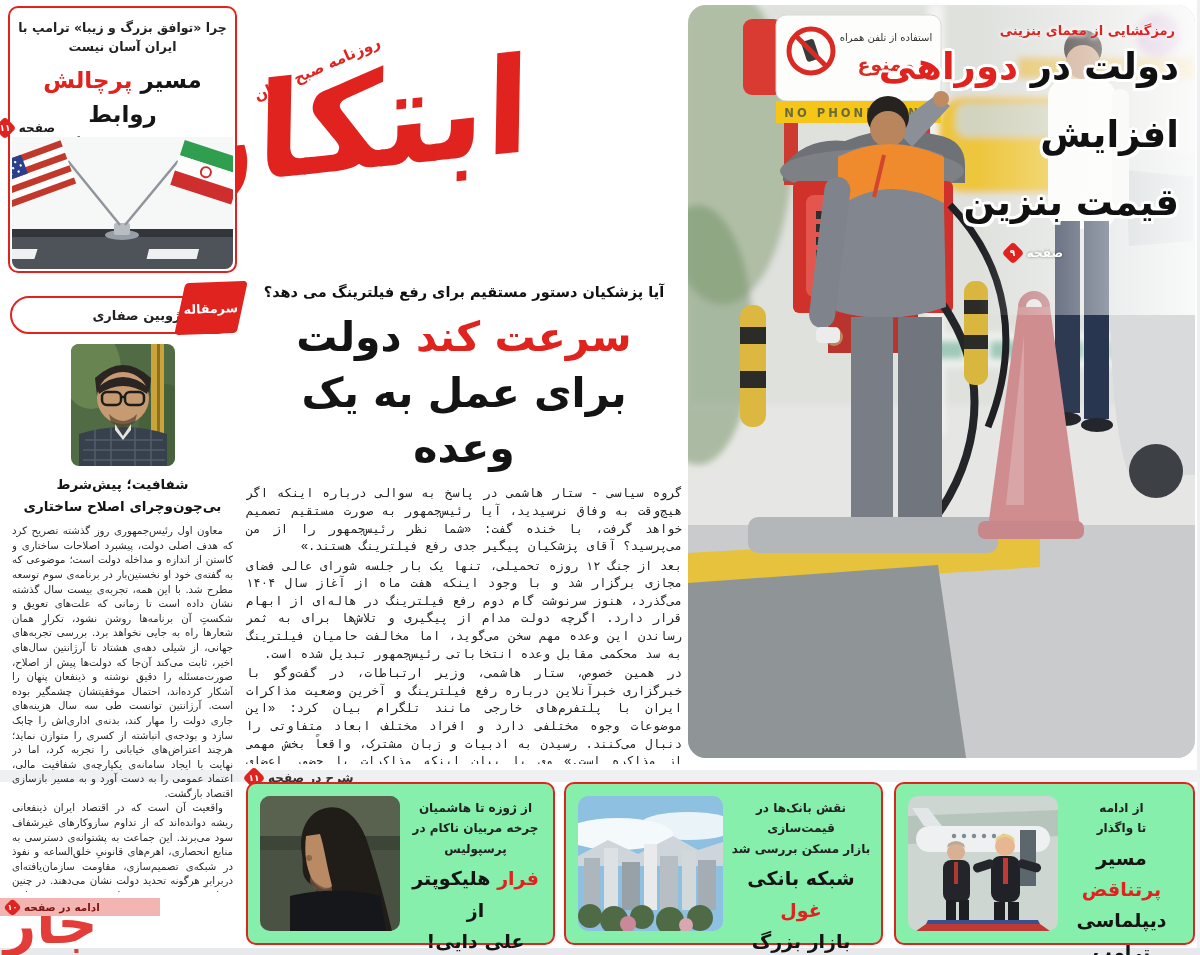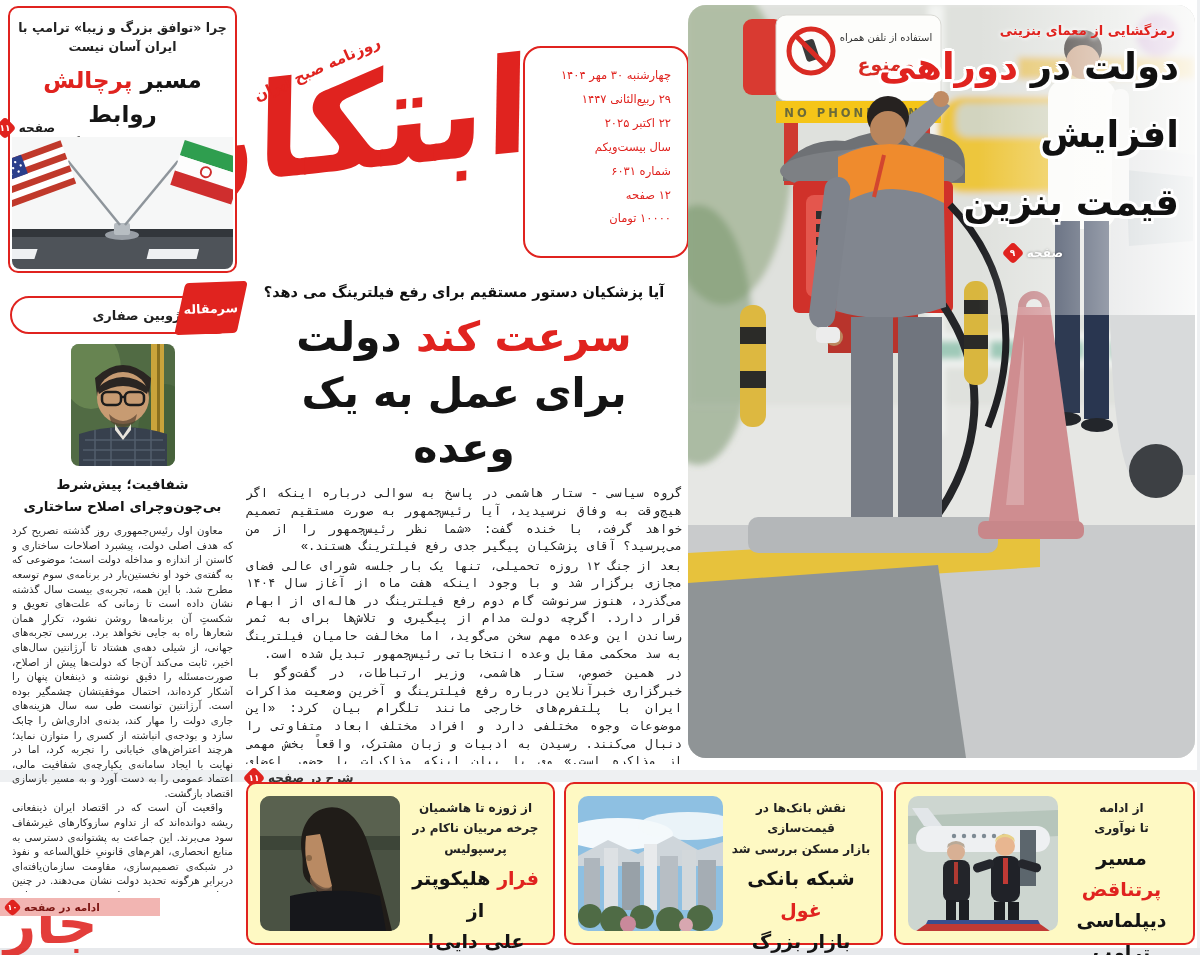--- a/index.html
+++ b/index.html
@@ -57,21 +57,21 @@
   .avatar{display:block;margin:10px auto 0;border-radius:8px;}
   .edit-title{margin:8px 6px 0;font-size:13.5px;font-weight:bold;color:#151515;text-align:center;line-height:1.6;}
   .edit-body{margin:7px 4px 0;height:368px;overflow:hidden;font-size:10.2px;line-height:14.6px;color:#2a2a2a;text-align:justify;}
   .edit-body p{margin:0;text-indent:10px;}
   .more{position:absolute;left:0;top:898px;width:160px;height:18px;background:#f2b5b2;display:flex;align-items:center;justify-content:flex-end;gap:5px;padding-left:6px;box-sizing:border-box;z-index:4;}
   .more .lbl{font-size:10.5px;font-weight:bold;color:#7c1512;}
   .wm{position:absolute;left:0;top:905px;width:150px;height:50px;overflow:hidden;z-index:2;}
   .wm span{position:absolute;left:4px;top:-14px;font-size:56px;font-weight:bold;color:#e0231f;opacity:.88;letter-spacing:6px;}
 
   
-  .bbox{position:absolute;top:782px;height:163px;background:#fef9c3;border:2px solid #e0231f;border-radius:10px;box-sizing:border-box;}
+  .bbox{position:absolute;top:782px;height:163px;background:#86efac;border:2px solid #e0231f;border-radius:10px;box-sizing:border-box;}
   .bphoto{position:absolute;right:auto;left:12px;top:12px;border-radius:10px;overflow:hidden;}
   .btext{position:absolute;top:14px;display:flex;flex-direction:column;align-items:center;}
   .bkick{font-size:12px;font-weight:bold;color:#222;text-align:center;line-height:1.7;}
   .bhead{margin-top:4px;font-size:19px;font-weight:bold;color:#141414;text-align:center;line-height:1.65;letter-spacing:-.5px;}
 
   svg text{font-family:"DejaVu Sans",sans-serif;}
 </style>
 </head>
 <body>
 
@@ -130,29 +130,20 @@
         <rect x="166" y="18" width="64" height="16" fill="#fdfdfd"></rect>
         <rect x="166" y="34" width="64" height="15" fill="#cf2e2e"></rect>
         <circle cx="196" cy="26" r="5" fill="none" stroke="#cf2e2e" stroke-width="2"></circle>
       </g>
     </svg>
   </div>
 
   <div class="logo">
     <div class="logo-word">ابتکار</div>
     <div class="tagline">روزنامه صبح ایران</div>
-  </div>
-  <div class="datebox">
-    <div>چهارشنبه ۳۰ مهر ۱۴۰۴</div>
-    <div>۲۹ ربیع‌الثانی ۱۴۴۷</div>
-    <div>۲۲ اکتبر ۲۰۲۵</div>
-    <div>سال بیست‌ویکم</div>
-    <div>شماره ۶۰۳۱</div>
-    <div>۱۲ صفحه</div>
-    <div>۱۰۰۰۰ تومان</div>
   </div>
 
   <div class="hero">
     <svg width="507" height="753" viewBox="0 0 507 753">
       <defs>
         <filter id="blur1" x="-20%" y="-20%" width="140%" height="140%">
             <feGaussianBlur stdDeviation="3"></feGaussianBlur>
           </filter>
         <linearGradient id="fadeW" x1="0" y1="0" x2="1" y2="0">
           <stop offset="0" stop-color="#ffffff" stop-opacity="0"></stop>
@@ -444,21 +435,21 @@
           <rect x="110" y="62" width="24" height="9" rx="4.5" fill="#24262c" transform="rotate(16 110 66)"></rect>
           <rect x="86" y="106" width="11" height="22" fill="#1c1e22"></rect>
           <rect x="100" y="106" width="11" height="22" fill="#1c1e22"></rect>
         </g>
         <path d="M18,128 L132,128 L142,135 L8,135 Z" fill="#c03a35"></path>
         <path d="M20,124 L130,124 L132,128 L18,128 Z" fill="#3a4f8f"></path>
       </svg>
     </div>
     <div class="btext" style="left:162px;right:8px;">
       <div class="bkick">
-        <span>از ادامه</span><br><span>تا نوآوری</span>
+        <span>از ادامه</span><br><span>تا واگذار</span>
       </div>
       <div class="bhead">
         <span>مسیر</span>
         <span class="red">پرتناقض</span><br>
         <span>دیپلماسی ترامپ</span>
       </div>
 
     </div>
   </div>
 </div>

